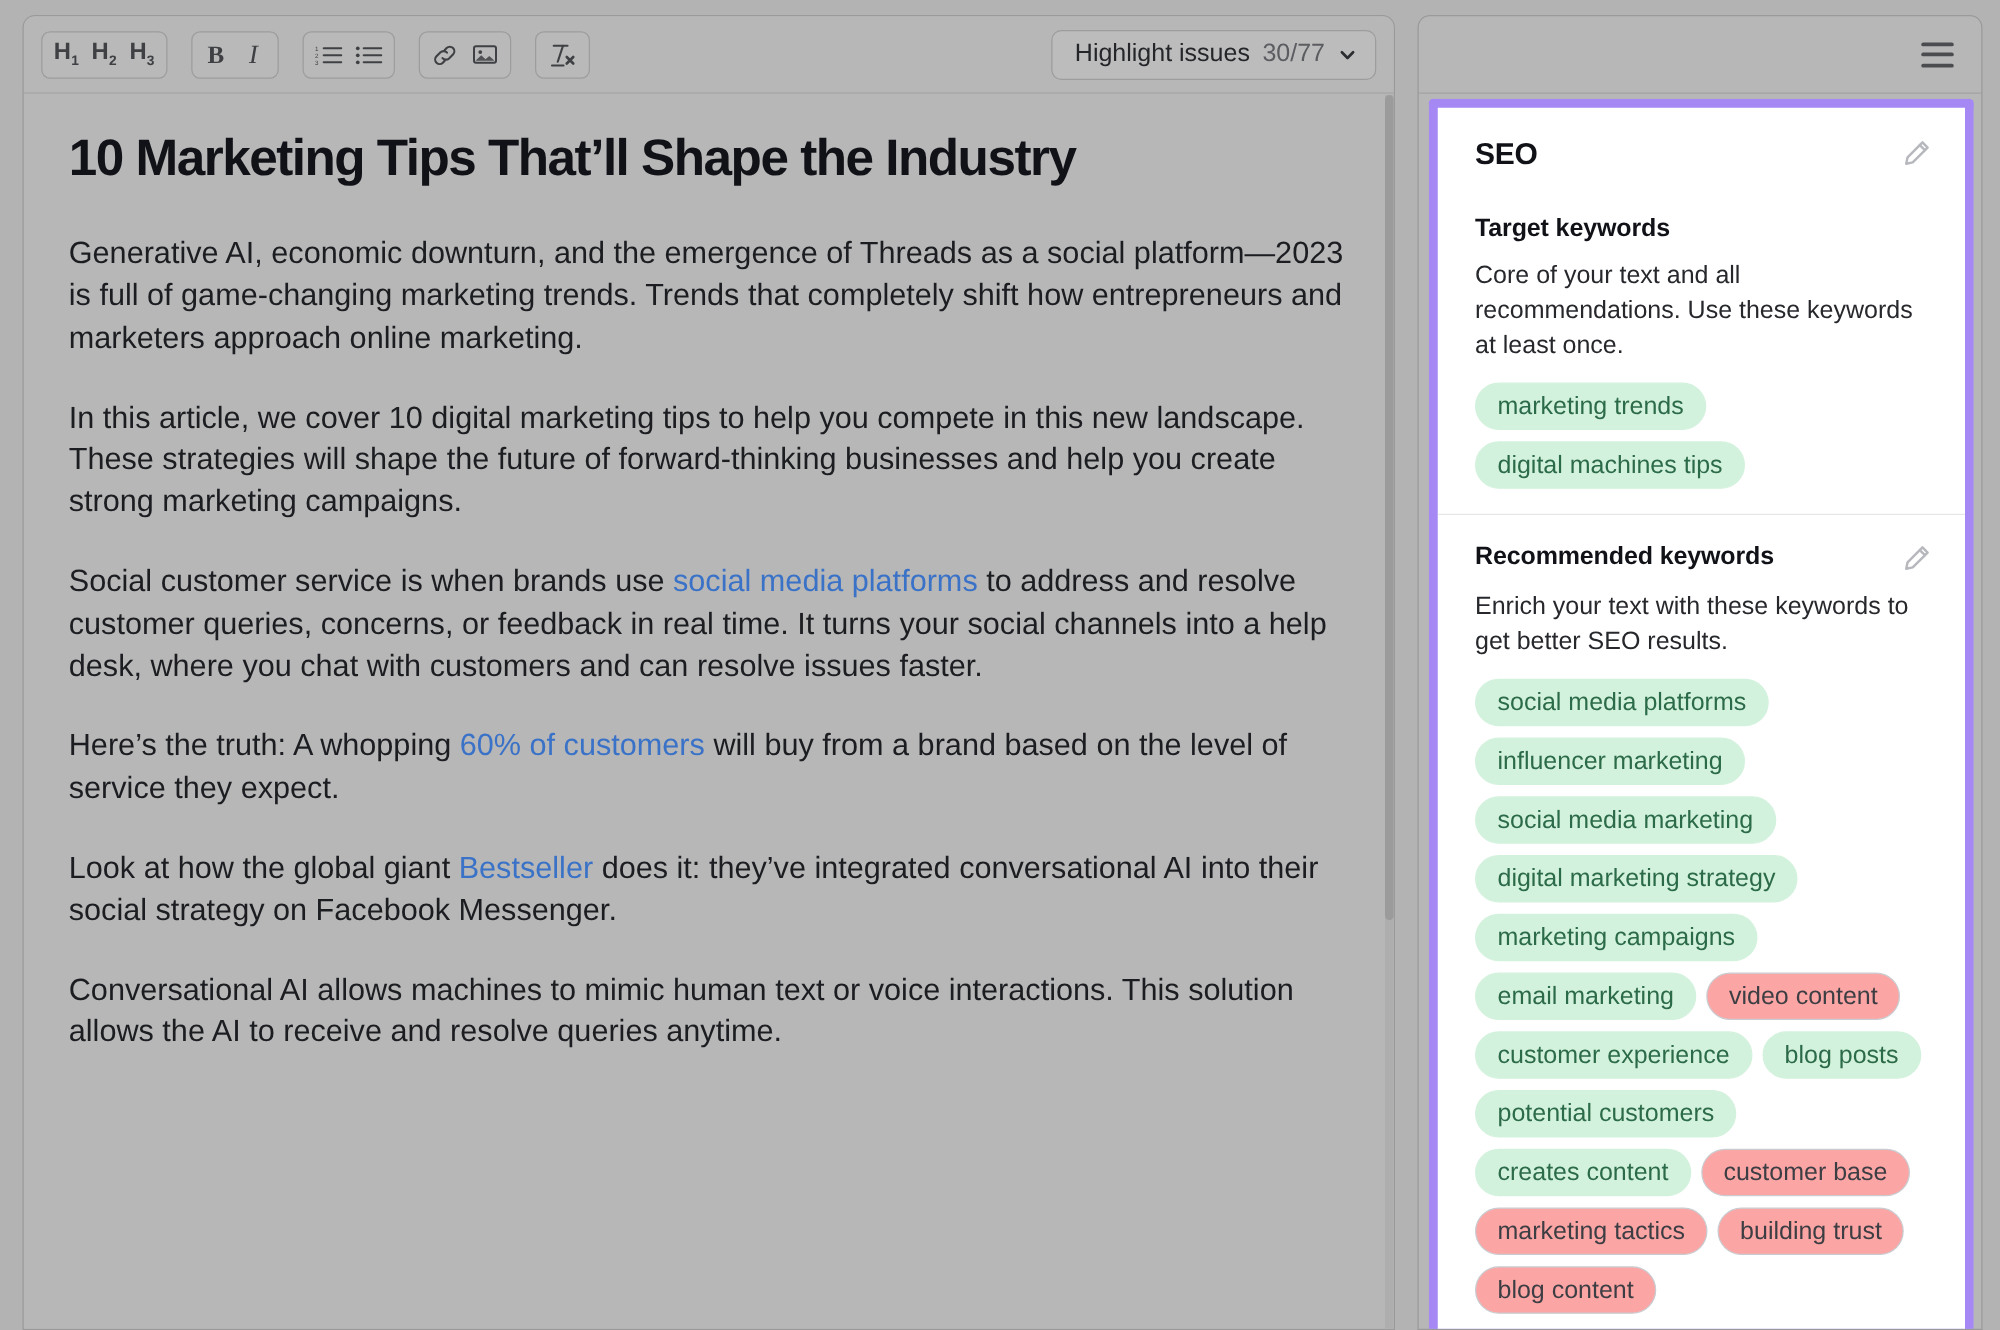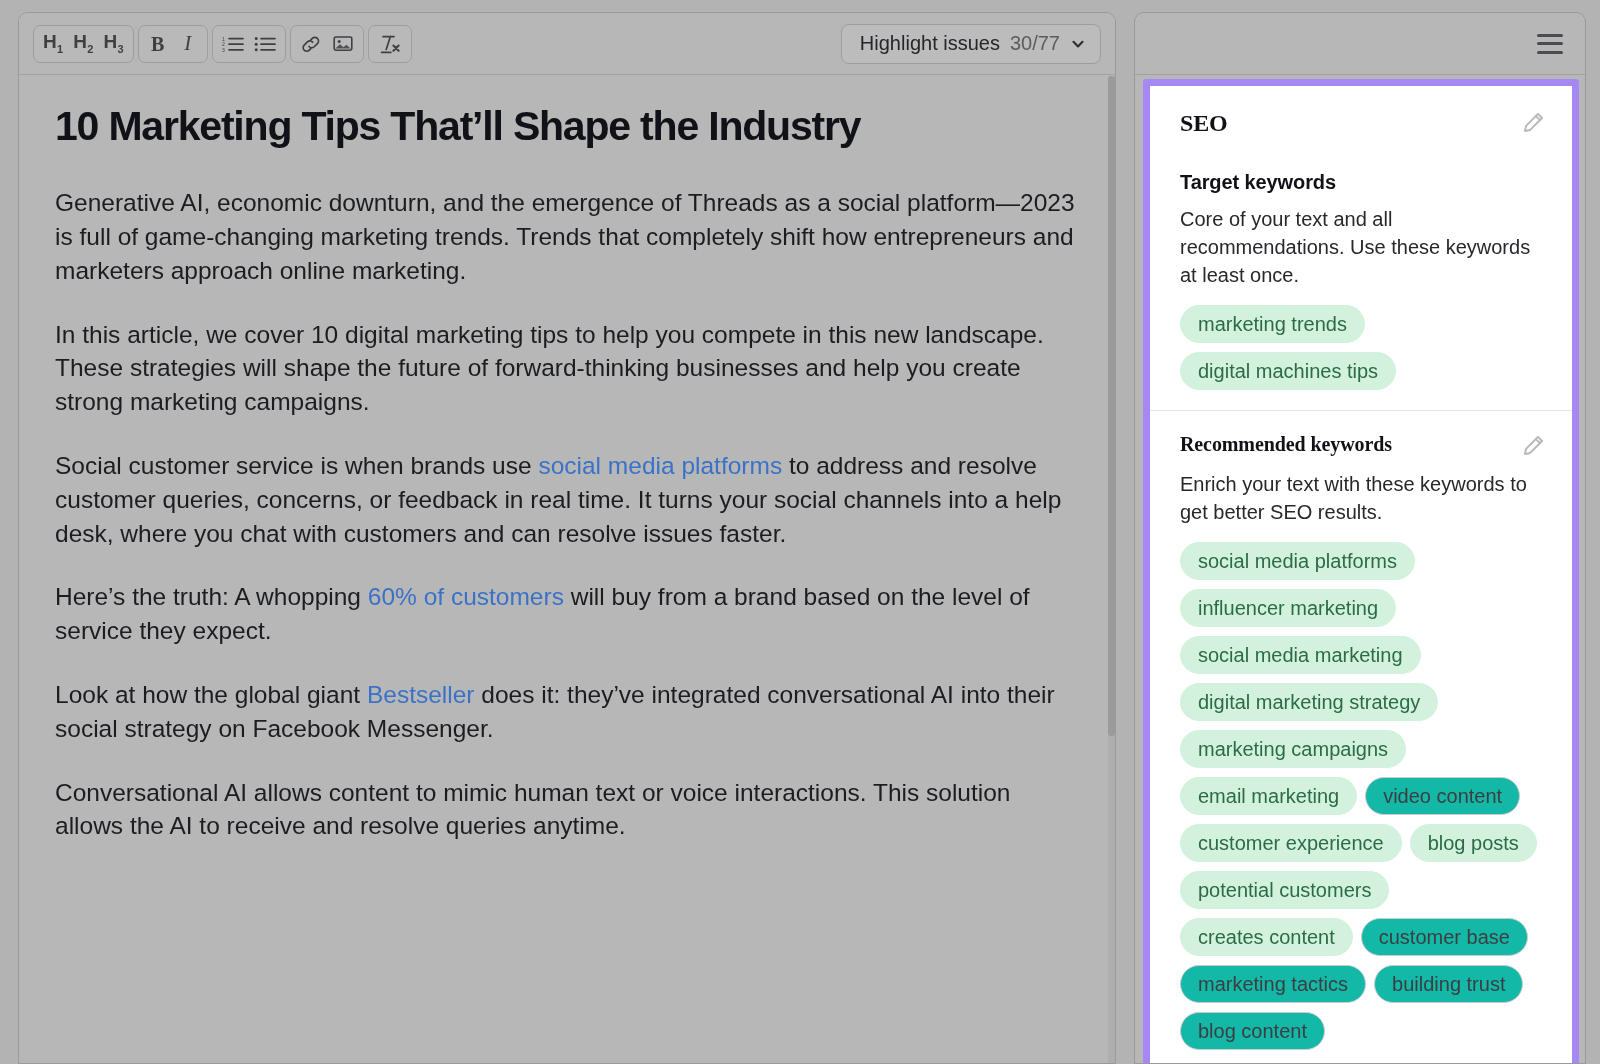--- a/index.html
+++ b/index.html
@@ -46,21 +46,21 @@
     position: relative;
   }
 
   .tb-group {
     display: flex;
     align-items: center;
     height: 38px;
     border: 1px solid #9d9d9d;
     border-radius: 7px;
     padding: 0 4px;
-    margin-right: 4px;
+    margin-right: 19px;
     background: #b9b9b9;
   }
 
   .tb-btn {
     height: 32px;
     min-width: 30px;
     padding: 0 5px;
     display: flex;
     align-items: center;
     justify-content: center;
@@ -194,21 +194,20 @@
   }
 
   .seo-section { padding: 22px 26px 20px 30px; }
   .seo-section.first { padding-top: 24px; }
   .seo-divider { height: 1px; background: #e7e7ea; margin: 0; }
 
   .seo-head-row {
     display: flex;
     align-items: flex-start;
     justify-content: space-between;
-    font-family: Liberation Serif, serif;
   }
   .seo-title {
     font-size: 24px;
     font-weight: 700;
     color: #111217;
     letter-spacing: -.2px;
   }
   .seo-sub {
     font-size: 20px;
     font-weight: 700;
@@ -241,21 +240,21 @@
     white-space: nowrap;
     cursor: pointer;
     user-select: none;
   }
   .kw.used {
     background: #d3f2dd;
     color: #2c6b49;
     border: 1px solid #d3f2dd;
   }
   .kw.unused {
-    background: #14b8a6;
+    background: #fca5a5;
     color: #3c3e43;
     border: 1px solid #c9cbd0;
   }
 
   .seo-title-gap { height: 34px; }
 </style>
 </head>
 <body>
 
 <div id="app">
@@ -343,21 +342,21 @@
     </div>
 
     <div class="doc-scroll">
       <h1 class="doc-title">10 Marketing Tips That’ll Shape the Industry</h1>
       <div id="doc-body">
           <div class="doc-p"><span>Generative AI, economic downturn, and the emergence of Threads as a social platform—2023 is full of game-changing marketing trends. Trends that completely shift how entrepreneurs and marketers approach online marketing.</span></div>
           <div class="doc-p"><span>In this article, we cover 10 digital marketing tips to help you compete in this new landscape. These strategies will shape the future of forward-thinking businesses and help you create strong marketing campaigns.</span></div>
           <div class="doc-p"><span>Social customer service is when brands use </span><span class="doc-link">social media platforms</span><span> to address and resolve customer queries, concerns, or feedback in real time. It turns your social channels into a help desk, where you chat with customers and can resolve issues faster.</span></div>
           <div class="doc-p"><span>Here’s the truth: A whopping </span><span class="doc-link">60% of customers</span><span> will buy from a brand based on the level of service they expect.</span></div>
           <div class="doc-p"><span>Look at how the global giant </span><span class="doc-link">Bestseller</span><span> does it: they’ve integrated conversational AI into their social strategy on Facebook Messenger.</span></div>
-          <div class="doc-p"><span>Conversational AI allows content to mimic human text or voice interactions. This solution allows the AI to receive and resolve queries anytime.</span></div>
+          <div class="doc-p"><span>Conversational AI allows machines to mimic human text or voice interactions. This solution allows the AI to receive and resolve queries anytime.</span></div>
         </div>
     </div>
 
     <div class="editor-scrollbar">
       <div class="thumb"></div>
     </div>
   </div>
 
   <div class="right-col">
 

